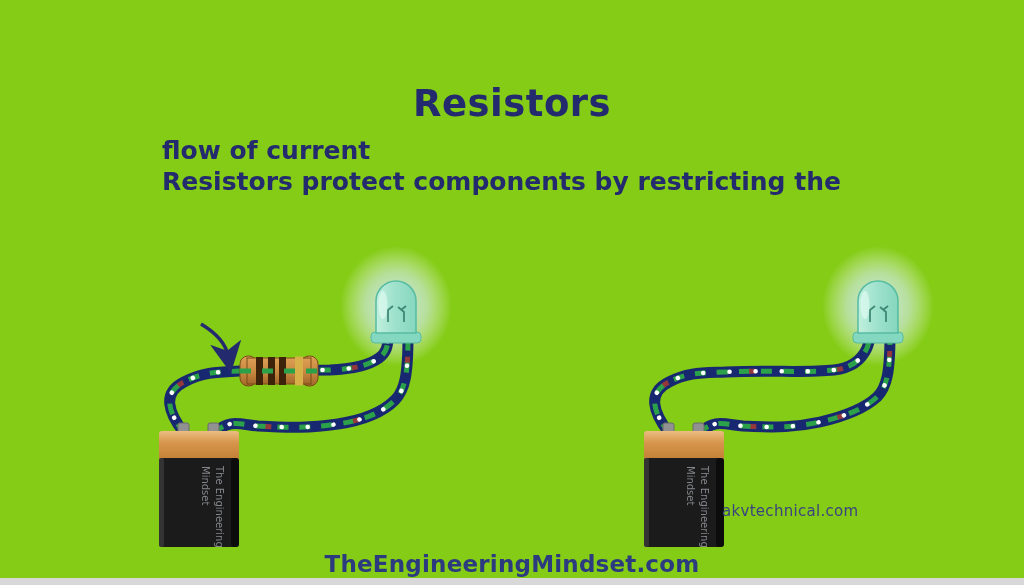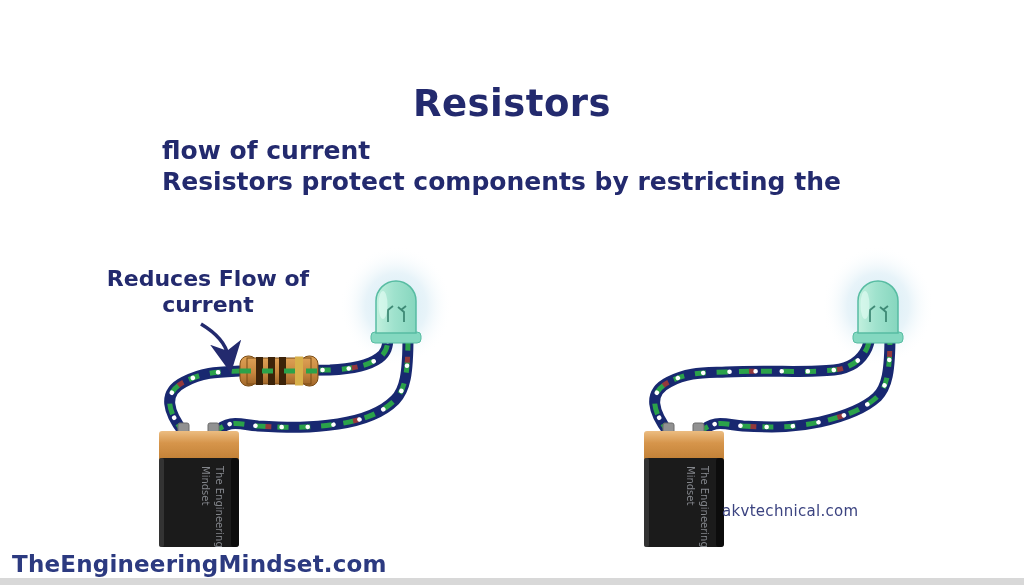--- a/index.html
+++ b/index.html
@@ -1,38 +1,38 @@
 <!DOCTYPE html>
 <html><head>
 <meta charset="utf-8">
 <style>
   html,body{margin:0;padding:0;background:#e8e8e8;}
   .canvas{
     position:relative;width:1024px;height:585px;overflow:hidden;
-    background:#ffffff;
+    background:#84cc16;
     font-family:"DejaVu Sans", sans-serif;
   }
   .abs{position:absolute;}
   .title{
     left:0;right:0;top:82px;text-align:center;
     font-size:37px;font-weight:700;color:#232a6e;letter-spacing:.5px;
   }
   .subtitle{
     left:162px;top:136px;width:700px;
     font-size:25px;font-weight:700;color:#232a6e;line-height:1.22;
   }
   .res-label{
     left:58px;top:266px;width:300px;text-align:center;
     font-size:22px;font-weight:700;color:#232a6e;line-height:1.18;
   }
   .wm-right{
     left:722px;top:502px;font-size:15px;color:#3b4380;letter-spacing:.3px;
   }
   .wm-bottom{
-    left:12px;right:0;top:551px;text-align:left;
+    left:0;right:0;top:551px;text-align:center;
     font-size:23px;color:#2c3a80;font-weight:600;letter-spacing:.2px;
   }
   .bottom-strip{
     left:0;right:0;bottom:0;height:7px;background:#d8d8d8;
   }
   svg{position:absolute;left:0;top:0;}
   .wireBase{stroke:#182870;stroke-width:11;fill:none;stroke-linecap:round;}
   .wireGreen{stroke:#2ba24a;stroke-width:5;fill:none;stroke-dasharray:11 11;}
   .wireRed{stroke:#93393c;stroke-width:5;fill:none;stroke-dasharray:6 82;stroke-dashoffset:34;}
   .wireWhite{stroke:#ffffff;stroke-width:4.5;fill:none;stroke-linecap:round;stroke-dasharray:0.1 26;stroke-dashoffset:8;}
@@ -44,21 +44,20 @@
 <div class="canvas">
 
   <div class="abs title">Resistors</div>
 
   <div class="abs subtitle">
     <div>flow of current</div>
     <div>Resistors protect components by restricting the</div>
   </div>
 
   <div class="abs res-label">
-    <div>Reduces Flow of current</div>
   </div>
 
   <svg width="1024" height="585" viewBox="0 0 1024 585">
     <defs>
       <radialGradient id="glowGrad" cx="50%" cy="50%" r="50%">
         <stop offset="0%" stop-color="#cfe9f3" stop-opacity="0.95"></stop>
         <stop offset="55%" stop-color="#d8ecf5" stop-opacity="0.6"></stop>
         <stop offset="100%" stop-color="#ffffff" stop-opacity="0"></stop>
       </radialGradient>
       <linearGradient id="ledGrad" x1="0" y1="0" x2="1" y2="0">

